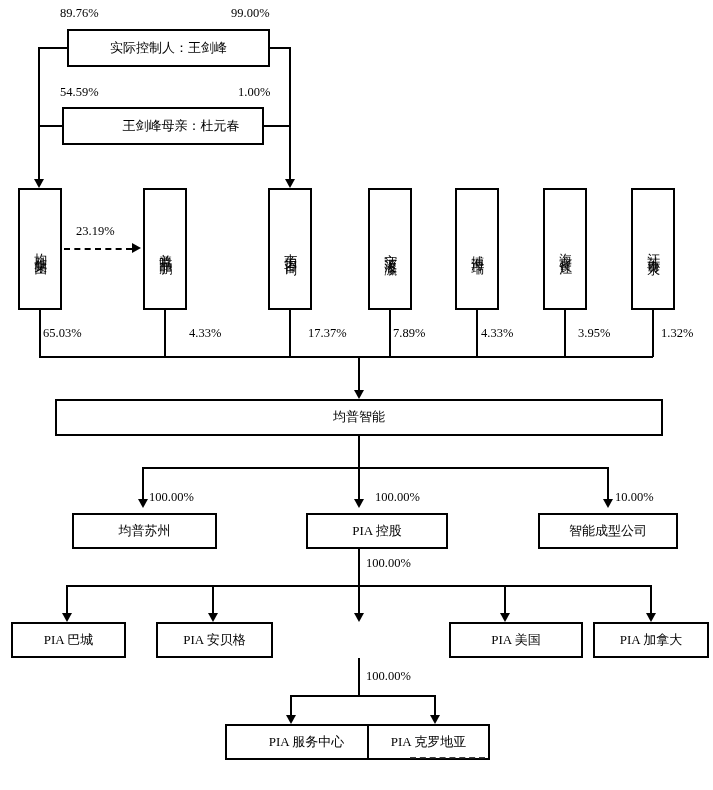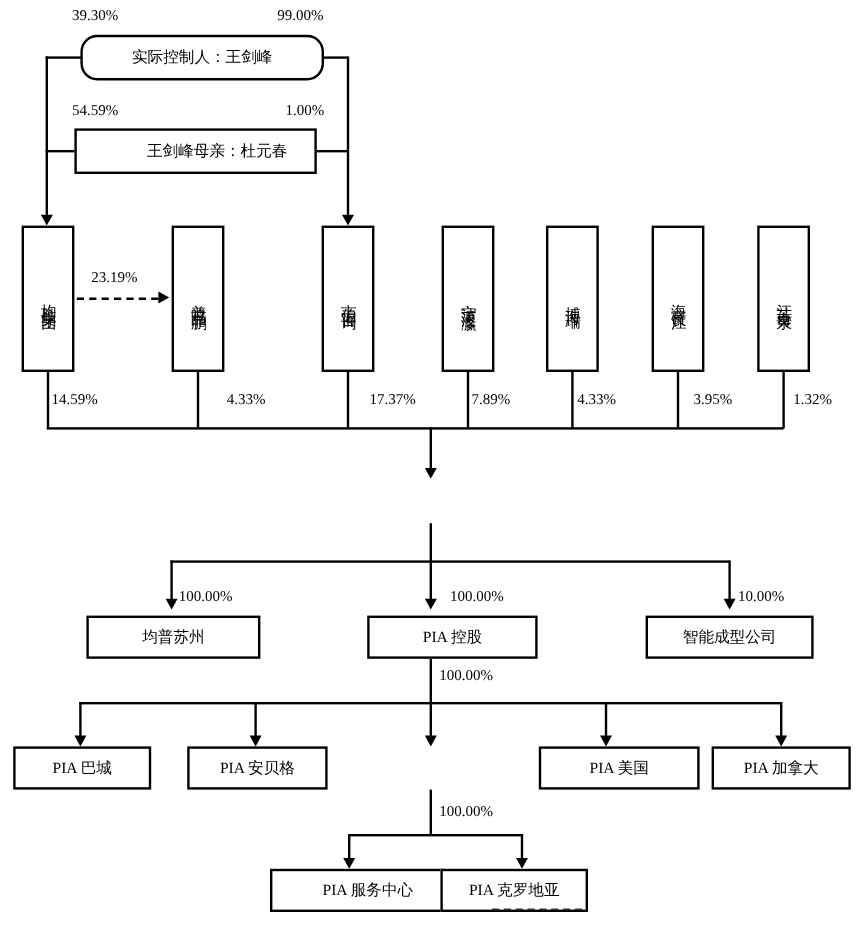--- a/index.html
+++ b/index.html
@@ -81,24 +81,24 @@
     border-top: 2px dashed #1a1a1a;
     opacity: 0.85;
     z-index: 5;
   }
 </style>
 </head>
 <body>
 
 <div id="chart">
 
-  <div class="pct" style="left:60px; top:6px;">39.30%</div>
+  <div class="pct" style="left:60px; top:6px;">89.76%</div>
   <div class="pct" style="left:231px; top:6px;">99.00%</div>
 
-  <div class="box" style="left:67px; top:29px; width:203px; height:38px;border-radius:14px;">实际控制人：王剑峰</div>
+  <div class="box" style="left:67px; top:29px; width:203px; height:38px;">实际控制人：王剑峰</div>
 
   <div class="pct" style="left:60px; top:85px;">54.59%</div>
   <div class="pct" style="left:238px; top:85px;">1.00%</div>
 
   <div class="box" style="left:62px; top:107px; width:202px; height:38px;padding-left:36px;">王剑峰母亲：杜元春</div>
 
   <div class="ln thin-h" style="left:38px; top:47px; width:30px;"></div>
   <div class="ln thin-h" style="left:38px; top:125px; width:25px;"></div>
   <div class="ln thin-v" style="left:38px; top:47px; height:132px;"></div>
   <div class="arrow-down" style="left:34px; top:179px;"></div>
@@ -123,31 +123,32 @@
   <div class="ln thin-v" style="left:39px; top:310px; height:47px;"></div>
   <div class="ln thin-v" style="left:164px; top:310px; height:47px;"></div>
   <div class="ln thin-v" style="left:289px; top:310px; height:47px;"></div>
   <div class="ln thin-v" style="left:389px; top:310px; height:47px;"></div>
   <div class="ln thin-v" style="left:476px; top:310px; height:47px;"></div>
   <div class="ln thin-v" style="left:564px; top:310px; height:47px;"></div>
   <div class="ln thin-v" style="left:652px; top:310px; height:47px;"></div>
 
   <div class="ln thin-h" style="left:39px; top:356px; width:614px;"></div>
 
-  <div class="pct" style="left:43px; top:326px;">14.59%</div>
+  <div class="pct" style="left:43px; top:326px;">65.03%</div>
   <div class="pct" style="left:189px; top:326px;">4.33%</div>
   <div class="pct" style="left:308px; top:326px;">17.37%</div>
   <div class="pct" style="left:393px; top:326px;">7.89%</div>
   <div class="pct" style="left:481px; top:326px;">4.33%</div>
   <div class="pct" style="left:578px; top:326px;">3.95%</div>
   <div class="pct" style="left:661px; top:326px;">1.32%</div>
 
   <div class="ln v" style="left:358px; top:356px; height:36px;"></div>
   <div class="arrow-down" style="left:354px; top:390px;"></div>
 
+  <div class="box" style="left:55px; top:399px; width:608px; height:37px;">均普智能</div>
 
   <div class="ln v" style="left:358px; top:436px; height:32px;"></div>
   <div class="ln thin-h" style="left:142px; top:467px; width:466px;"></div>
   <div class="ln thin-v" style="left:142px; top:467px; height:34px;"></div>
   <div class="ln v" style="left:358px; top:467px; height:34px;"></div>
   <div class="ln thin-v" style="left:607px; top:467px; height:34px;"></div>
 
   <div class="arrow-down" style="left:138px; top:499px;"></div>
   <div class="arrow-down" style="left:354px; top:499px;"></div>
   <div class="arrow-down" style="left:603px; top:499px;"></div>

